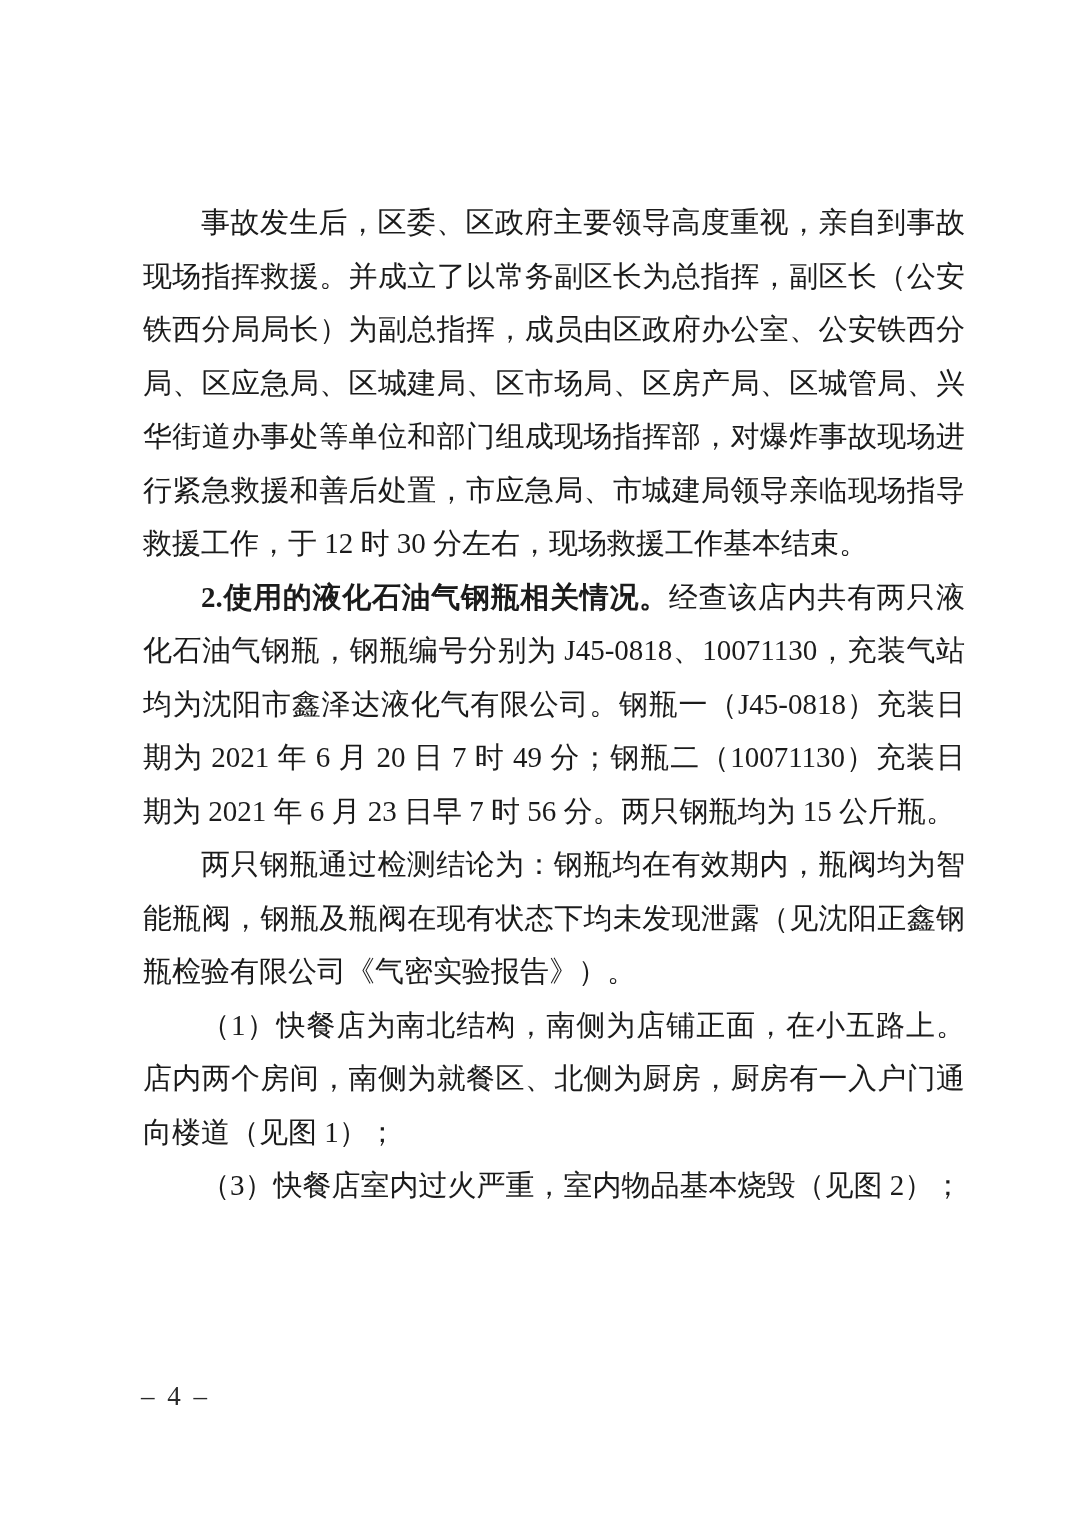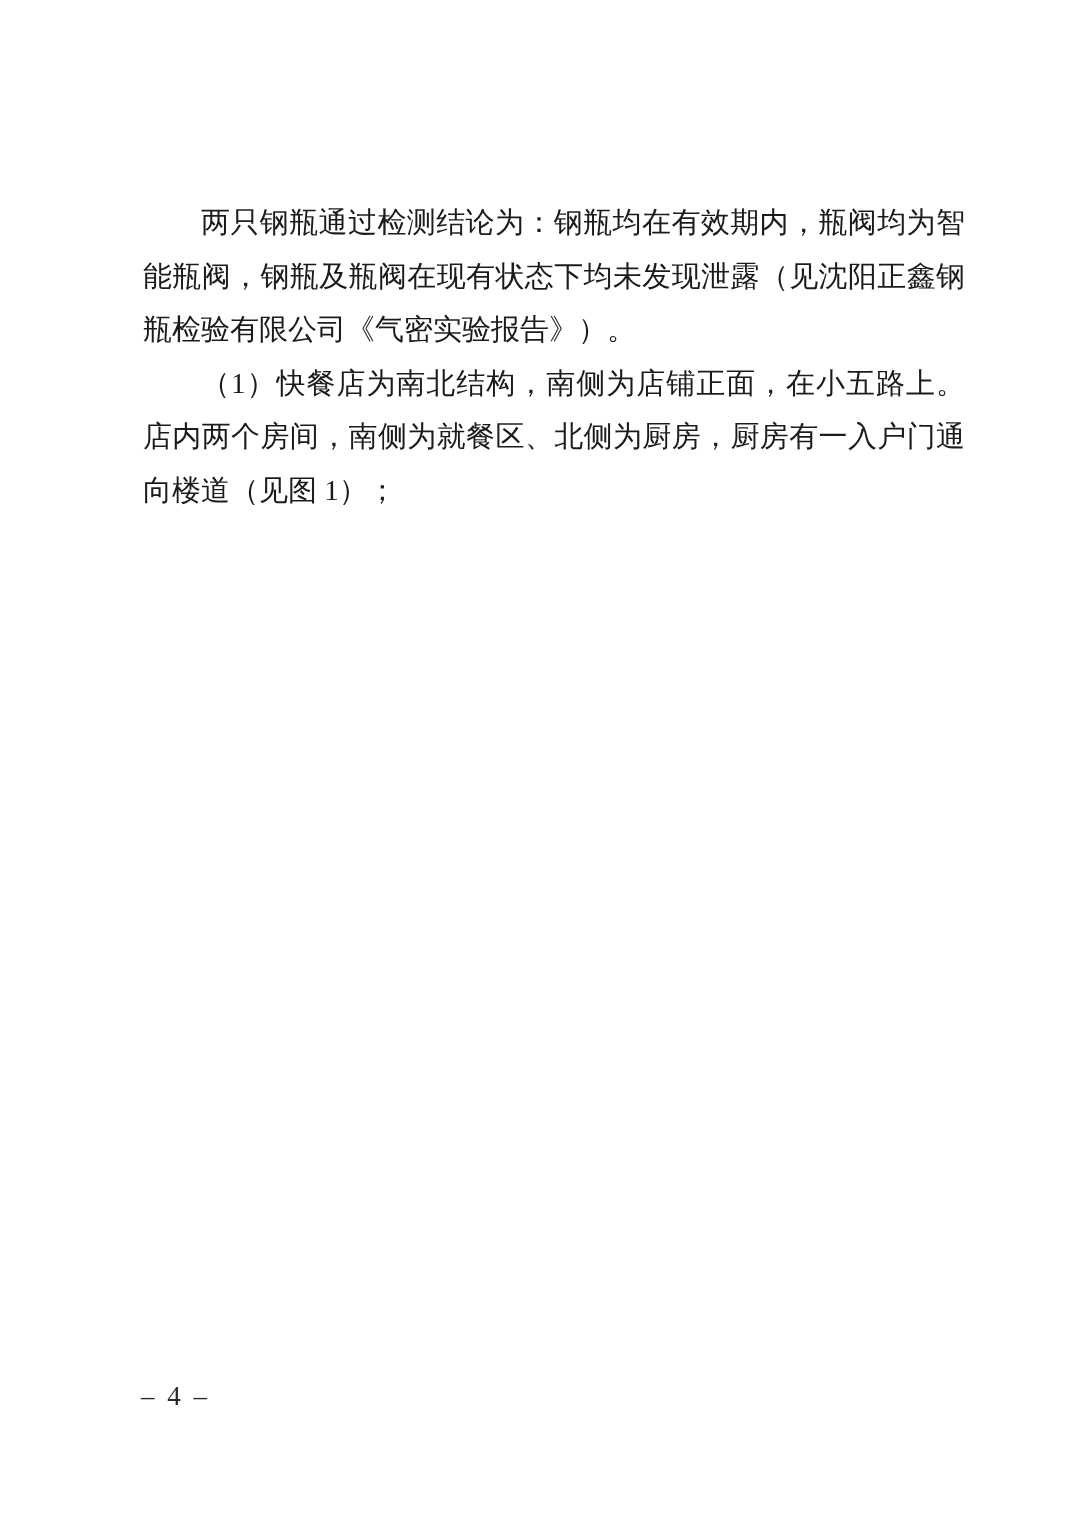--- a/index.html
+++ b/index.html
@@ -40,25 +40,28 @@
     color: #2a2a2a;
     font-family: "Liberation Serif", "DejaVu Serif", serif;
   }
 </style>
 </head>
 <body>
 
 <div class="page">
   <div class="content">
 
+    <p class="para">事故发生后，区委、区政府主要领导高度重视，亲自到事故现场指挥救援。并成立了以常务副区长为总指挥，副区长（公安铁西分局局长）为副总指挥，成员由区政府办公室、公安铁西分局、区应急局、区城建局、区市场局、区房产局、区城管局、兴华街道办事处等单位和部门组成现场指挥部，对爆炸事故现场进行紧急救援和善后处置，市应急局、市城建局领导亲临现场指导救援工作，于 12 时 30 分左右，现场救援工作基本结束。</p>
 
+    <p class="para"><span class="lead">2.使用的液化石油气钢瓶相关情况。</span><span>经查该店内共有两只液化石油气钢瓶，钢瓶编号分别为 J45-0818、10071130，充装气站均为沈阳市鑫泽达液化气有限公司。钢瓶一（J45-0818）充装日期为 2021 年 6 月 20 日 7 时 49 分；钢瓶二（10071130）充装日期为 2021 年 6 月 23 日早 7 时 56 分。两只钢瓶均为 15 公斤瓶。</span></p>
 
     <p class="para">两只钢瓶通过检测结论为：钢瓶均在有效期内，瓶阀均为智能瓶阀，钢瓶及瓶阀在现有状态下均未发现泄露（见沈阳正鑫钢瓶检验有限公司《气密实验报告》）。</p>
 
 
     <p class="para">（1）快餐店为南北结构，南侧为店铺正面，在小五路上。店内两个房间，南侧为就餐区、北侧为厨房，厨房有一入户门通向楼道（见图 1）；</p>
 
 
+    <p class="para">（3）快餐店室内过火严重，室内物品基本烧毁（见图 2）；</p>
 
   </div>
 
   <div class="footer">– 4 –</div>
 </div>
 
 </body></html>

